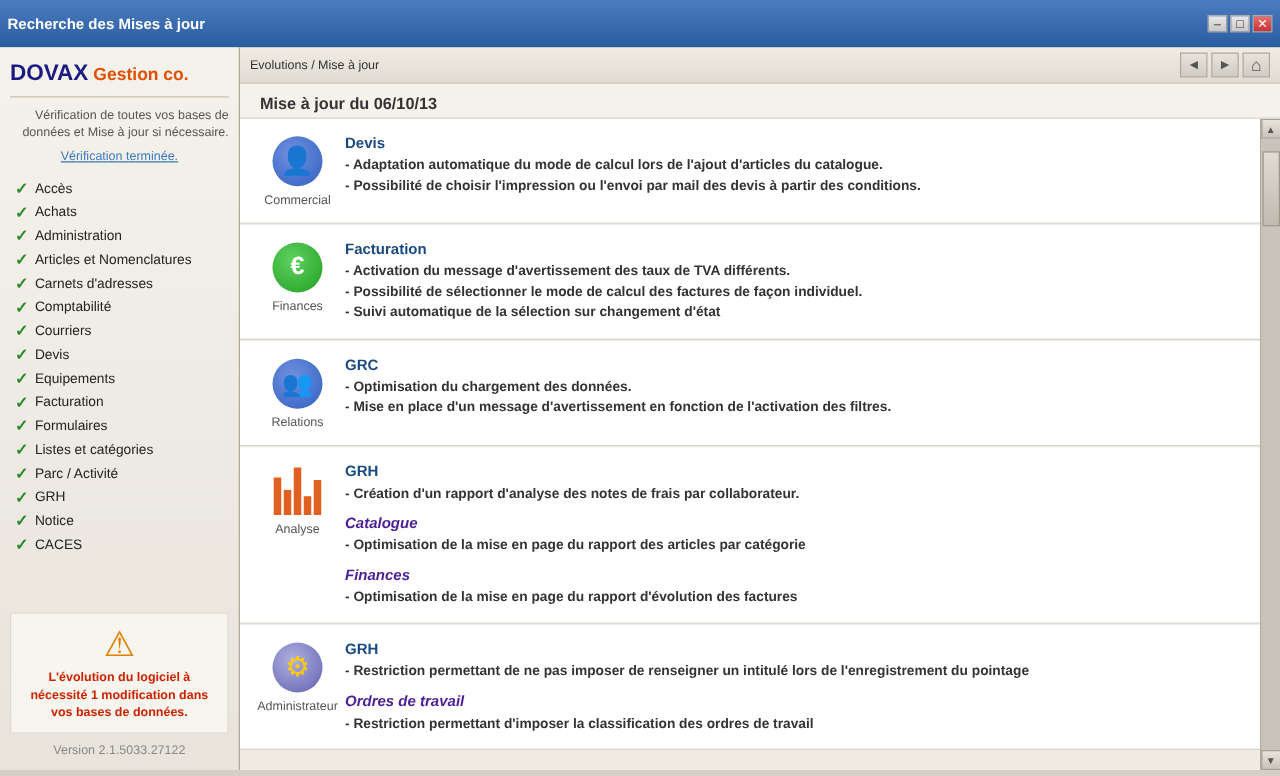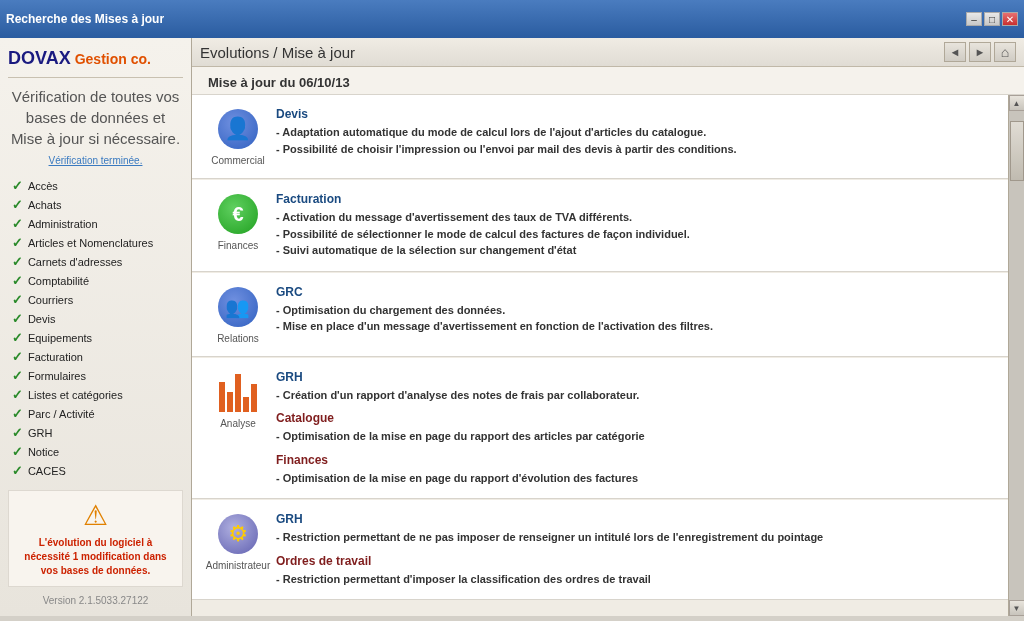--- a/index.html
+++ b/index.html
@@ -48,23 +48,23 @@
       display: flex;
       align-items: center;
       padding-bottom: 8px;
       border-bottom: 1px solid #c8c0b0;
       margin-bottom: 8px;
     }
     .logo-dovax { font-size: 18px; font-weight: bold; color: #1a1a80; }
     .logo-gestion { font-size: 14px; font-weight: bold; color: #e05000; margin-left: 4px; }
 
     .sidebar-desc {
-      font-size: 15px;
+      font-size: 10px;
       color: #555;
-      text-align: center;
+      text-align: right;
       line-height: 1.4;
       margin-bottom: 6px;
     }
     .sidebar-verification {
       font-size: 10px;
       color: #3a7ac0;
       text-align: center;
       text-decoration: underline;
       margin-bottom: 10px;
     }
@@ -125,21 +125,21 @@
     
     .nav-bar {
       background: linear-gradient(to bottom, #f0ece4, #e0dcd4);
       border-bottom: 1px solid #c0b8a8;
       padding: 4px 8px;
       display: flex;
       align-items: center;
       justify-content: space-between;
     }
     .nav-breadcrumb {
-      font-size: 15px;
+      font-size: 10px;
       color: #333;
       flex: 1;
     }
     .nav-buttons { display: flex; gap: 3px; }
     .nav-btn {
       width: 22px; height: 20px;
       background: linear-gradient(to bottom, #e8e4dc, #d0ccc4);
       border: 1px solid #b0a898;
       display: flex; align-items: center; justify-content: center;
       cursor: pointer; font-size: 11px; color: #555;
@@ -241,23 +241,24 @@
     }
     .section-item {
       font-size: 11px;
       color: #333;
       line-height: 1.5;
       font-weight: bold;
     }
     .section-subtitle {
       font-size: 12px;
       font-weight: bold;
-      color: #7f1d1d;
+      color: #4c1d95;
       margin-top: 8px;
       margin-bottom: 3px;
+      font-style: italic;
     }
 
     
     .icon-commercial {
       background: radial-gradient(circle at 40% 35%, #7090e0, #3060c0);
       border-radius: 50%;
       width: 40px; height: 40px;
       position: relative;
     }
     .icon-commercial::after {

